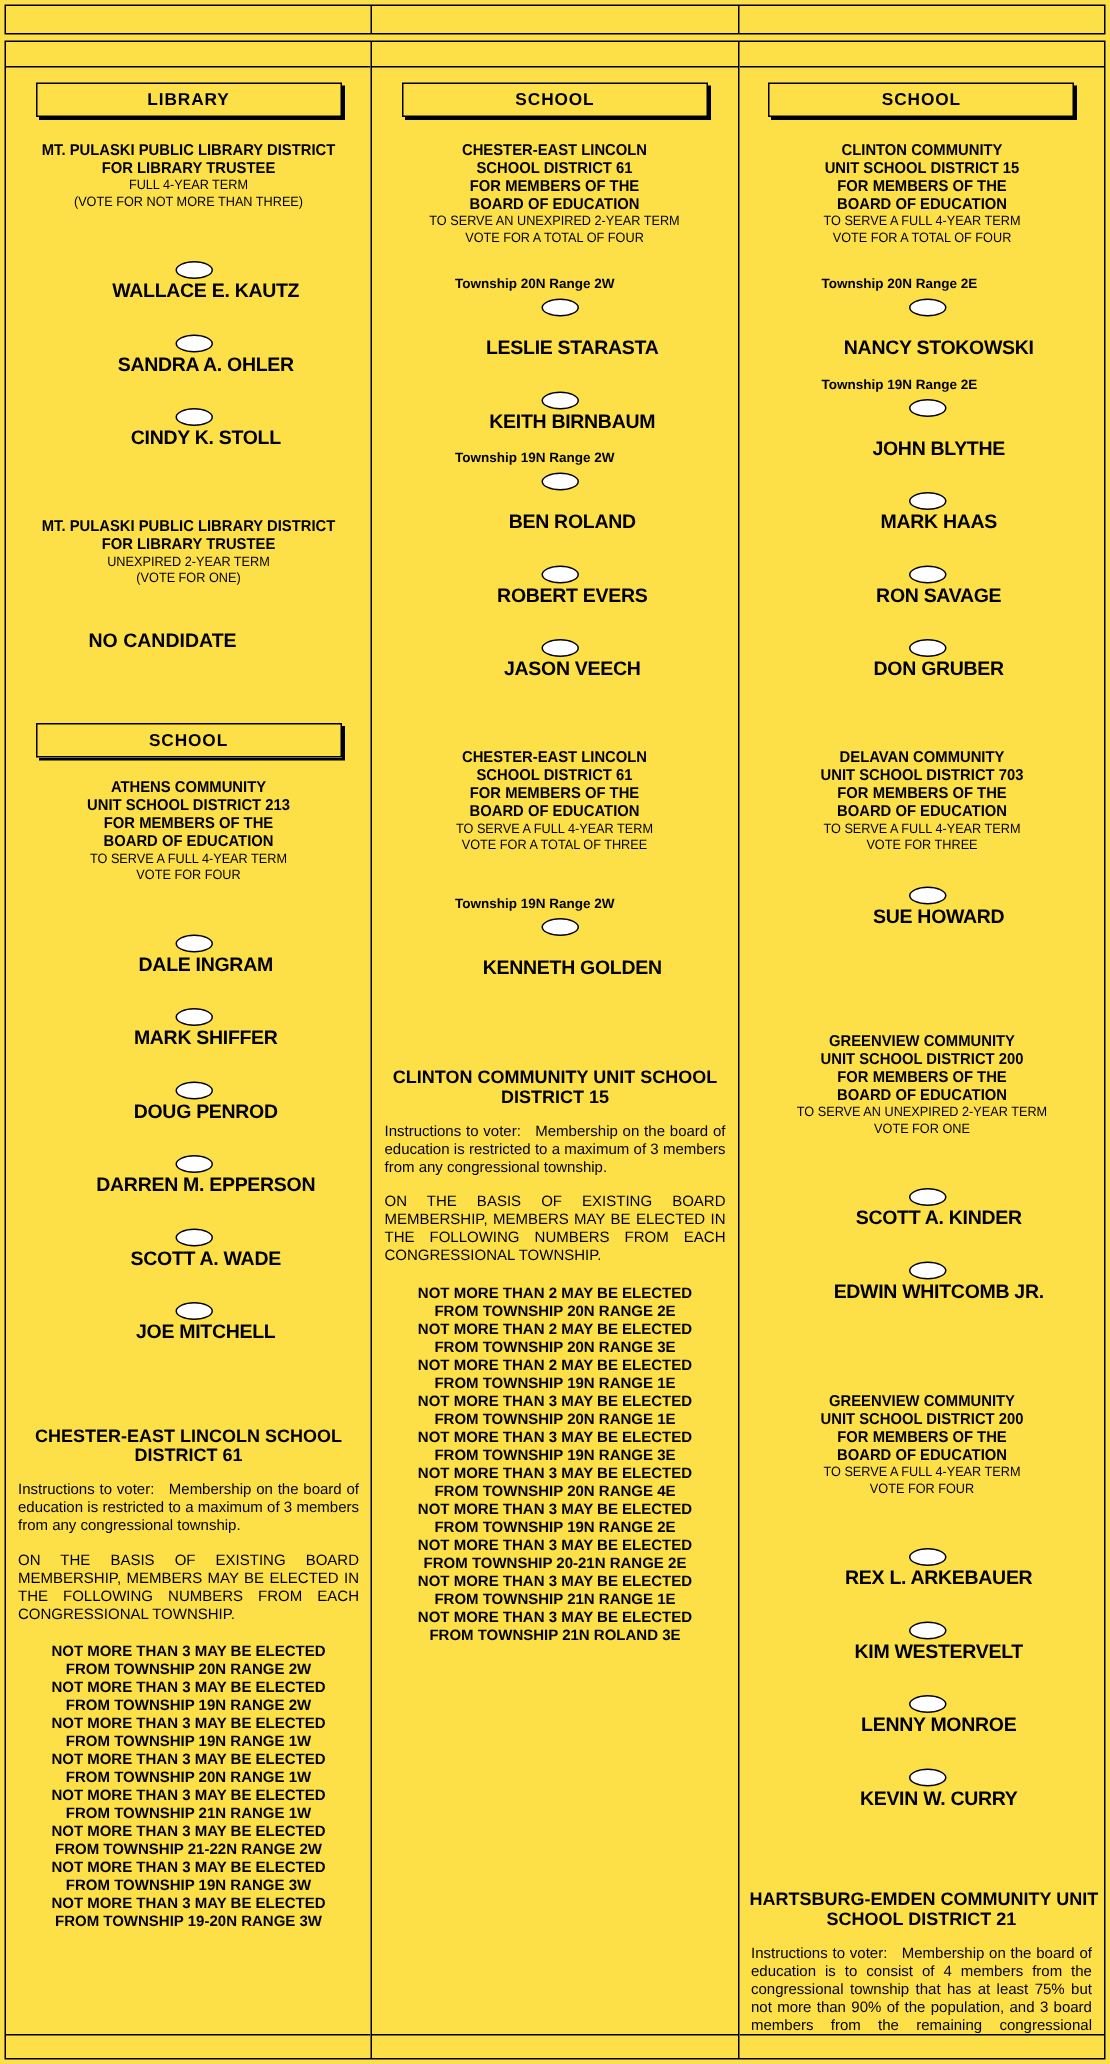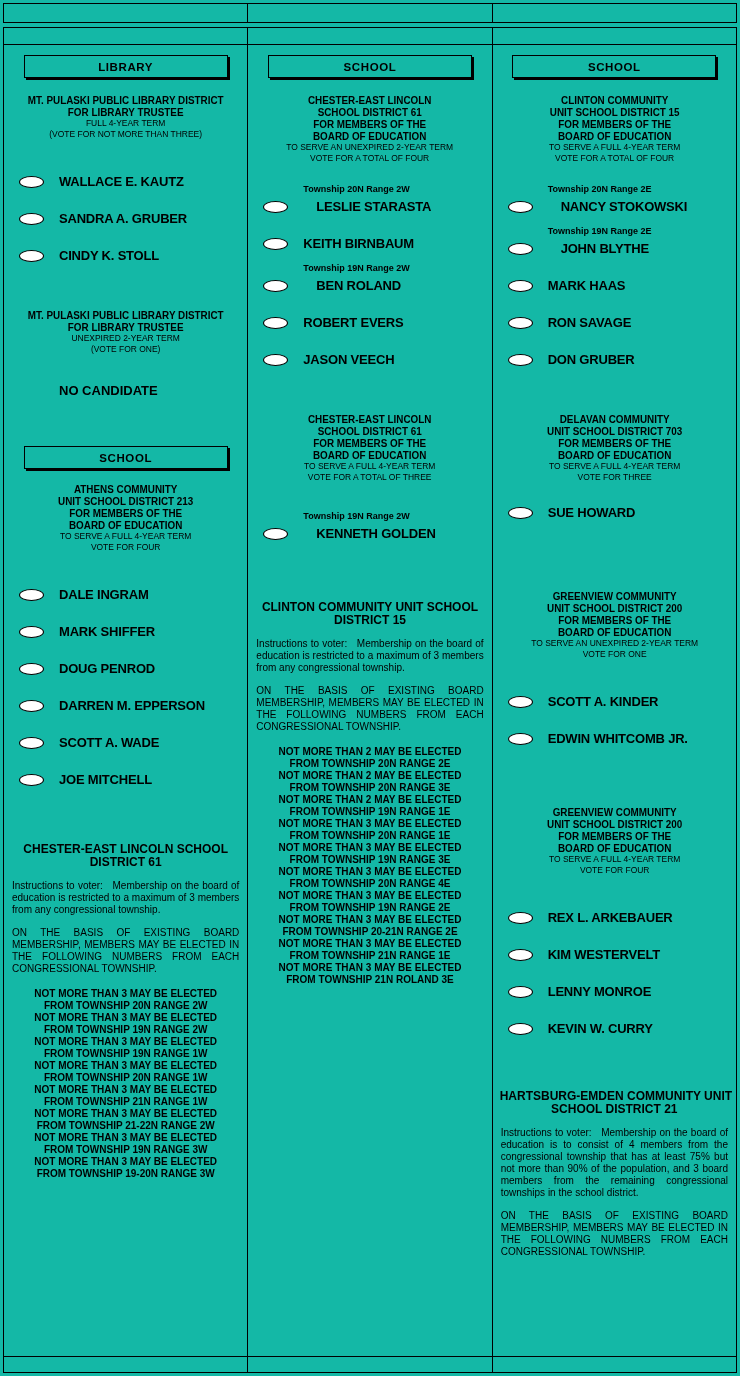--- a/index.html
+++ b/index.html
@@ -1,17 +1,17 @@
 <!DOCTYPE html>
 <html><head>
 <meta charset="utf-8">
 <style>
   * { box-sizing: border-box; margin: 0; padding: 0; }
   body { background: #fff; font-family: "Liberation Sans", "DejaVu Sans", sans-serif; color: #000; }
-  .ballot { width: 740px; height: 1376px; padding: 3px; background: #14b8a6; position: relative; overflow: hidden; }
+  .ballot { width: 740px; height: 1376px; padding: 3px; background: #fde047; position: relative; overflow: hidden; }
 
   
   .band { height: 20px; border: 1px solid #000; display: flex; }
   .band-cell { flex: 1 1 0; border-right: 1px solid #000; }
   .band-cell:last-child { border-right: none; }
 
   
   .main { margin-top: 4px; height: 1346px; border: 1px solid #000; display: flex; }
   .column { flex: 1 1 0; border-right: 1px solid #000; display: flex; flex-direction: column; overflow: hidden; }
   .column:last-child { border-right: none; }
@@ -23,21 +23,21 @@
   .section-header { width: 204px; margin: 10px auto 0; border: 1px solid #000; box-shadow: 2px 2px 0 0 #000;
                     text-align: center; font-weight: bold; font-size: 11.5px; padding: 5px 0 4px; letter-spacing: 0.6px; }
 
   
   .race-title { margin-top: 46px; text-align: center; transform: scaleX(0.94); transform-origin: 50% 0; }
   .race-title.first-race { margin-top: 16px; }
   .bold-line { font-size: 10.5px; font-weight: bold; line-height: 12px; white-space: nowrap; }
   .sub-line { font-size: 9px; line-height: 11px; white-space: nowrap; }
 
   
-  .candidate { display: flex; align-items: center; margin-top: 22px; padding-left: 8px; }
+  .candidate { display: flex; align-items: center; margin-top: 22px; padding-left: 8px; flex-direction: column; }
   .candidate.first { margin-top: 34px; }
   .candidate.after-township { margin-top: 5px; gap: 13px; }
   .oval { width: 25px; height: 12px; border: 1.5px solid #000; border-radius: 50%; background: #fff; flex: none; }
   .cand-name { margin-left: 15px; font-weight: bold; font-size: 13px; white-space: nowrap; letter-spacing: -0.2px; }
 
   .township { margin: 12px 0 0 48px; font-size: 9px; font-weight: bold; }
   .township.first { margin-top: 20px; }
   .no-candidate { margin: 28px 0 0 48px; font-weight: bold; font-size: 13px; }
 
   
@@ -74,21 +74,21 @@
           <div class="sub-line">FULL 4-YEAR TERM</div>
           <div class="sub-line">(VOTE FOR NOT MORE THAN THREE)</div>
         </div>
 
         <div class="candidate first">
           <span class="oval"></span>
           <span class="cand-name">WALLACE E. KAUTZ</span>
         </div>
         <div class="candidate">
           <span class="oval"></span>
-          <span class="cand-name">SANDRA A. GRUBER</span>
+          <span class="cand-name">SANDRA A. OHLER</span>
         </div>
         <div class="candidate">
           <span class="oval"></span>
           <span class="cand-name">CINDY K. STOLL</span>
         </div>
 
         <div class="race-title">
           <div class="bold-line">MT. PULASKI PUBLIC LIBRARY DISTRICT</div>
           <div class="bold-line">FOR LIBRARY TRUSTEE</div>
           <div class="sub-line">UNEXPIRED 2-YEAR TERM</div>

